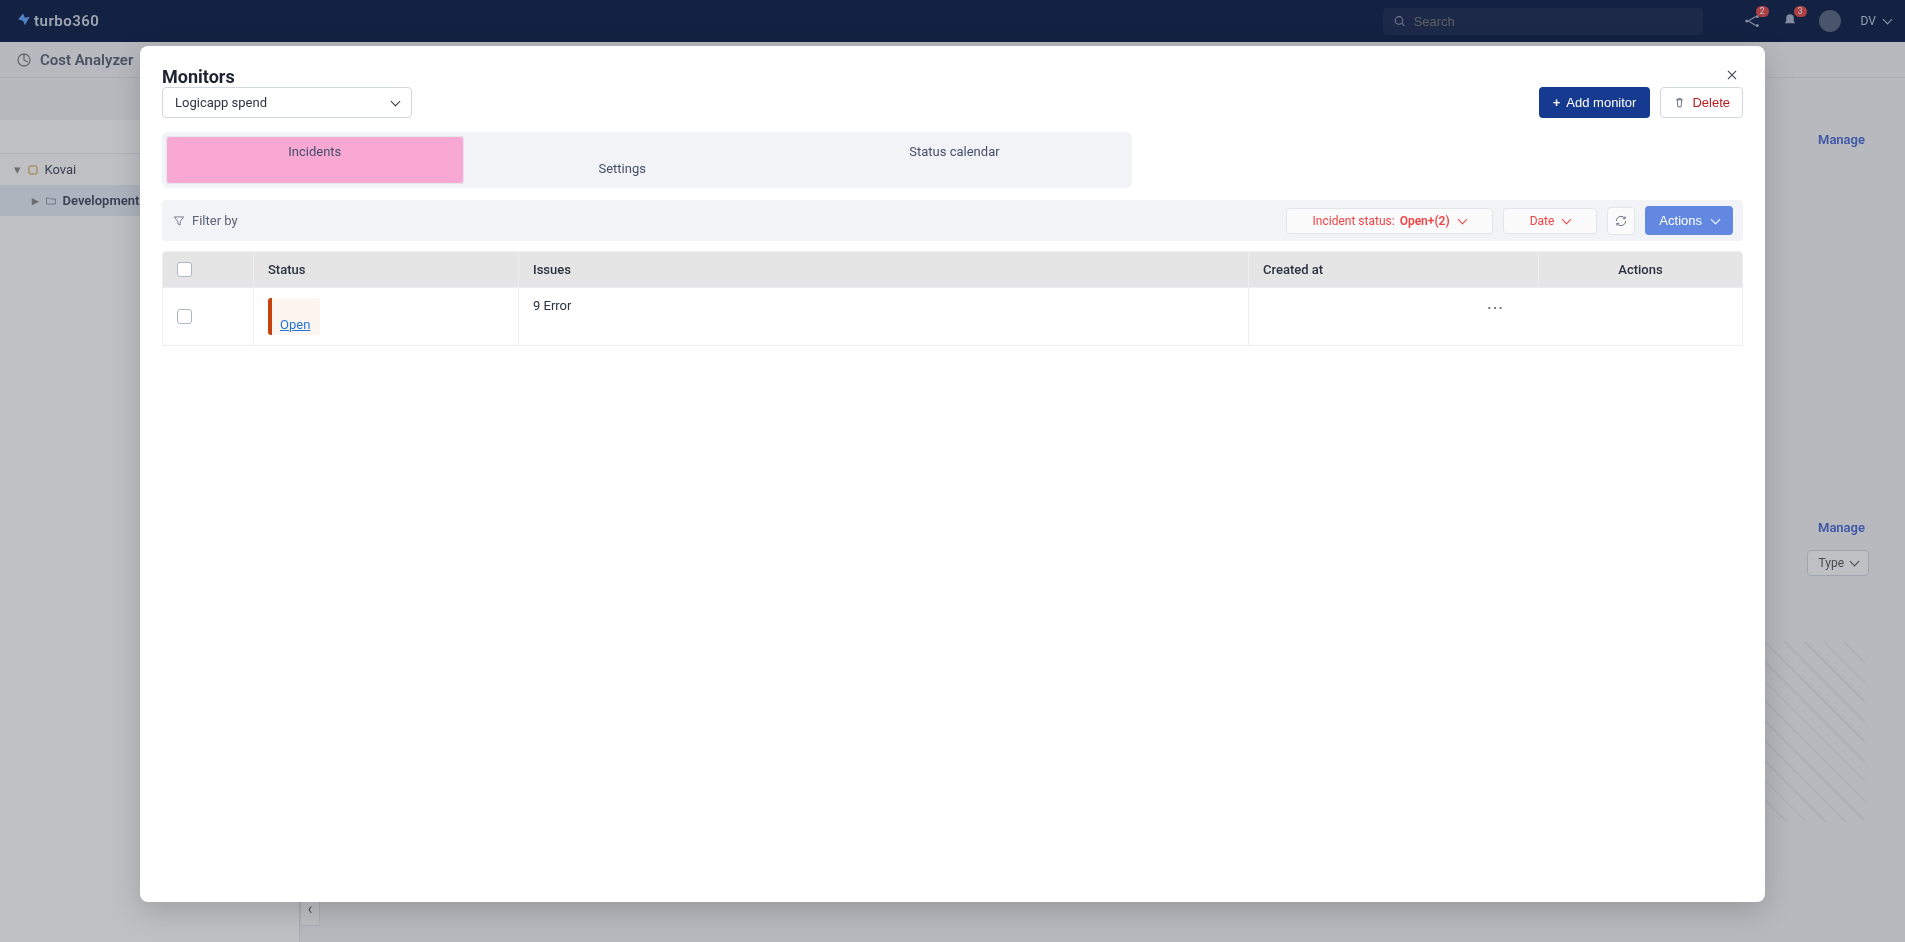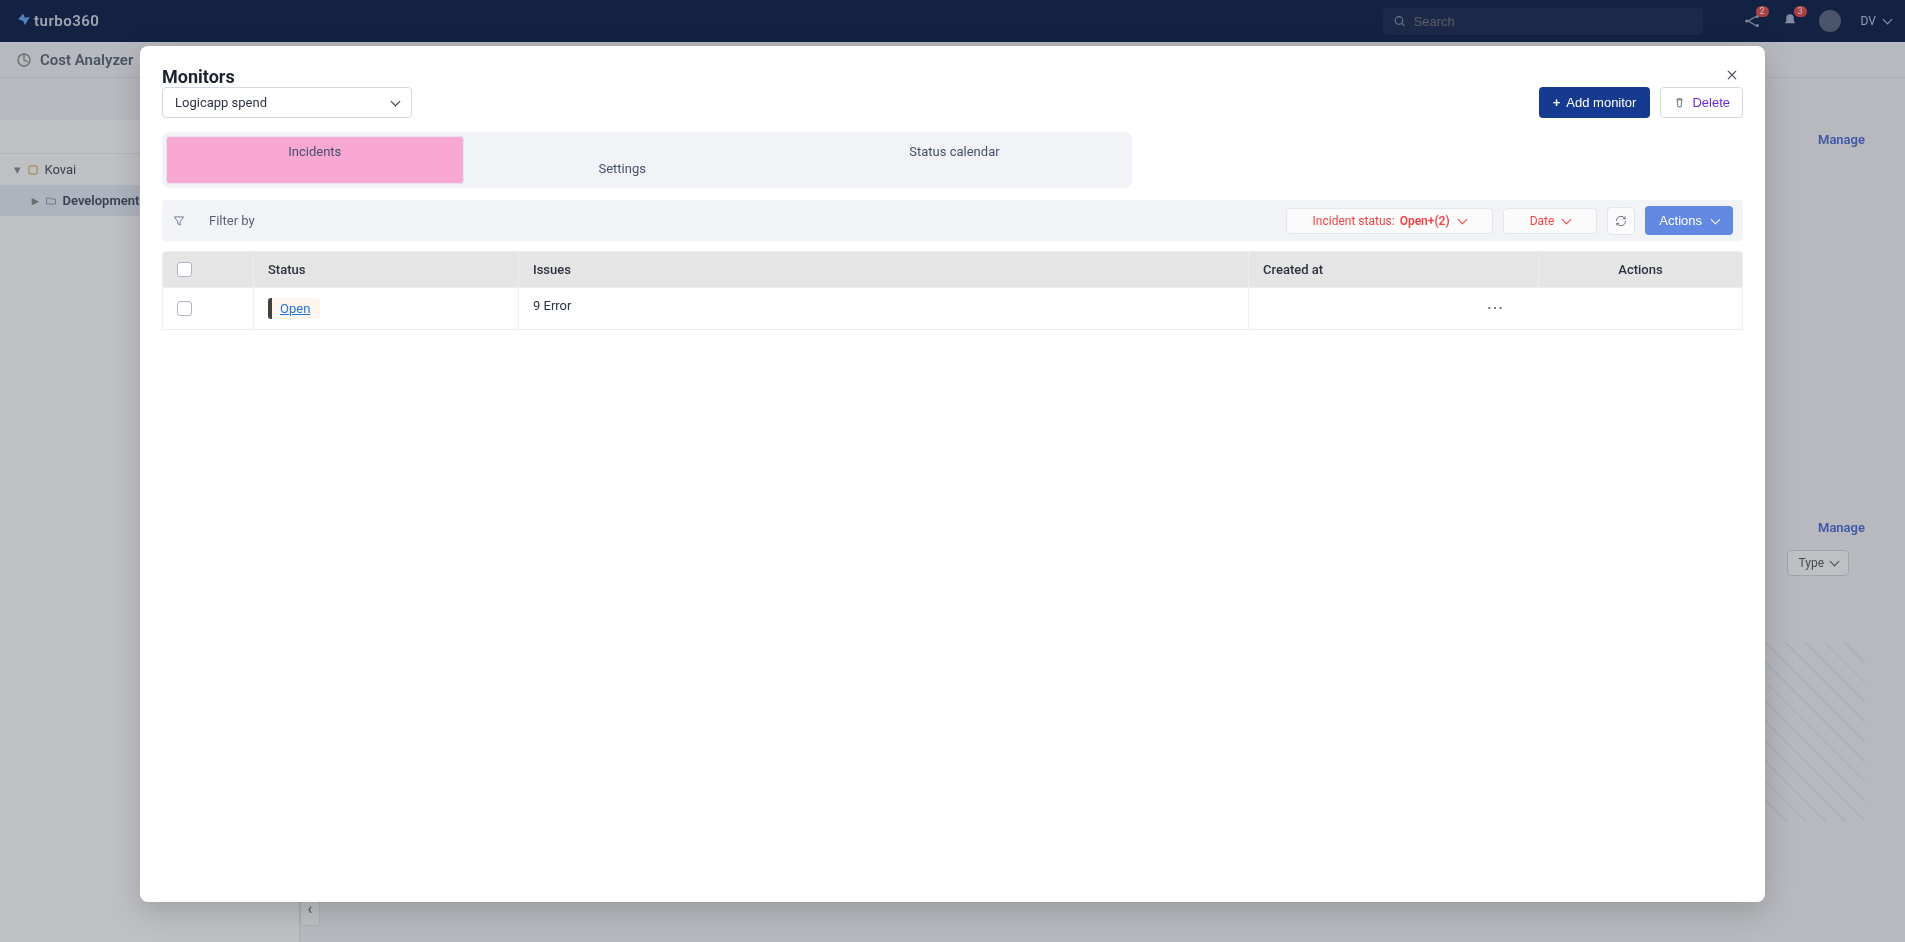--- a/index.html
+++ b/index.html
@@ -66,21 +66,21 @@
 }
 .tree-item.active { background:#e9eef6; font-weight:600; }
 .bg-main {
   position:absolute; top:78px; left:300px; right:0; bottom:0;
   padding:20px 30px;
 }
 .manage-link { position:absolute; right:40px; color:#4a6bd7; font-size:13px; font-weight:600; cursor:pointer;}
 .manage1 { top:12px; }
 .manage2 { top:400px; }
 .type-dd {
-  position:absolute; right:56px; top:430px;
+  position:absolute; right:36px; top:430px;
   border:1px solid #d3d7e0; border-radius:4px; padding:5px 10px; font-size:12px; color:#555; background:#fff;
 }
 
 
 .hatch {
   position:absolute; left:340px; right:40px; top:600px; height:180px;
   background-image: repeating-linear-gradient(45deg, #dcdfe7 0 2px, transparent 2px 14px);
   opacity:.5; border-radius:4px;
 }
 
@@ -108,42 +108,42 @@
   padding:7px 12px; min-width:250px; font-size:13px; color:#2e3442;
   display:flex; align-items:center; justify-content:space-between; cursor:pointer;
 }
 .row2 .spacer { flex:1; }
 .btn-primary {
   background:#153a90; color:#fff; border:none; border-radius:4px;
   padding:8px 14px; font-size:13px; font-weight:500; display:flex; gap:6px; align-items:center; cursor:pointer;
 }
 .btn-delete {
   border:1px solid #d2d6df; background:#fff; border-radius:4px;
-  padding:7px 12px; font-size:13px; color:#6d28d9; display:flex; gap:6px; align-items:center; margin-left:10px; cursor:pointer;
+  padding:7px 12px; font-size:13px; color:#b91c1c; display:flex; gap:6px; align-items:center; margin-left:10px; cursor:pointer;
 }
 
 .tabs {
   margin-top:14px;
   background:#f2f3f6; border-radius:6px; padding:4px; display:flex; width:970px;
 }
 .tab {
   padding:8px 26px; font-size:13px; color:#44506a; border-radius:4px; cursor:pointer;
   text-align:center;
 }
 .tab.active { background:#f9a8d4; font-weight:400; box-shadow:0 0 0 1px #e3e6ee inset; }
 .tab1 { width:300px; }
 .tab2 { width:320px;margin-top:17px; }
 .tab3 { width:350px; }
 
 .toolbar {
   margin-top:12px; background:#f2f3f6; border-radius:4px;
   padding:6px 10px; display:flex; align-items:center; gap:10px;
 }
 .filterby {
-  display:flex; gap:23px; align-items:center; font-size:13px; color:#5b6278;
+  display:flex; gap:6px; align-items:center; font-size:13px; color:#5b6278;
   flex:1;
 }
 .pill {
   background:#fbfbfc; border:1px solid #e2e5ec; border-radius:4px;
   font-size:12px; color:#ef4444; padding:5px 26px; display:flex; align-items:center; gap:5px; cursor:pointer;
 }
 .refresh-btn {
   width:28px; height:28px; border:1px solid #e2e5ec; border-radius:4px;
   display:flex; align-items:center; justify-content:center; background:#fbfbfc; cursor:pointer;
 }
@@ -163,22 +163,22 @@
 .col-created { width:290px; border-left:1px solid #eceef3;}
 .col-actions { flex:1; border-left:1px solid #eceef3; text-align:center;}
 .checkbox {
   width:15px; height:15px; border:1.5px solid #aeb5c3; border-radius:3px; background:#fff; cursor:pointer; display:inline-block;
 }
 .table-row {
   display:flex; border:1px solid #eceef3; border-top:none; font-size:13px; color:#2b3344;
 }
 .status-chip {
   display:inline-flex; align-items:center; background:#fdf5ef;
-  border-left:4px solid #404040; border-radius:3px;
-  padding:3px 10px 3px 8px;
+  border-left:4px solid #c2410c; border-radius:3px;
+  padding:19px 10px 3px 8px;
 }
 .status-chip a { color:#2177d8; text-decoration:underline; font-size:13px; cursor:pointer;}
 .kebab { cursor:pointer; font-size:18px; letter-spacing:1px; color:#5d6373; text-align:center; width:100%;}
 
 .chev-down::after { content:''; display:inline-block; width:6px;height:6px;border-right:1.5px solid currentColor;border-bottom:1.5px solid currentColor;transform:rotate(45deg); margin-left:4px; margin-bottom:2px;}
 .plus { font-weight:600; }
 
 svg { display:block; }
 
 

